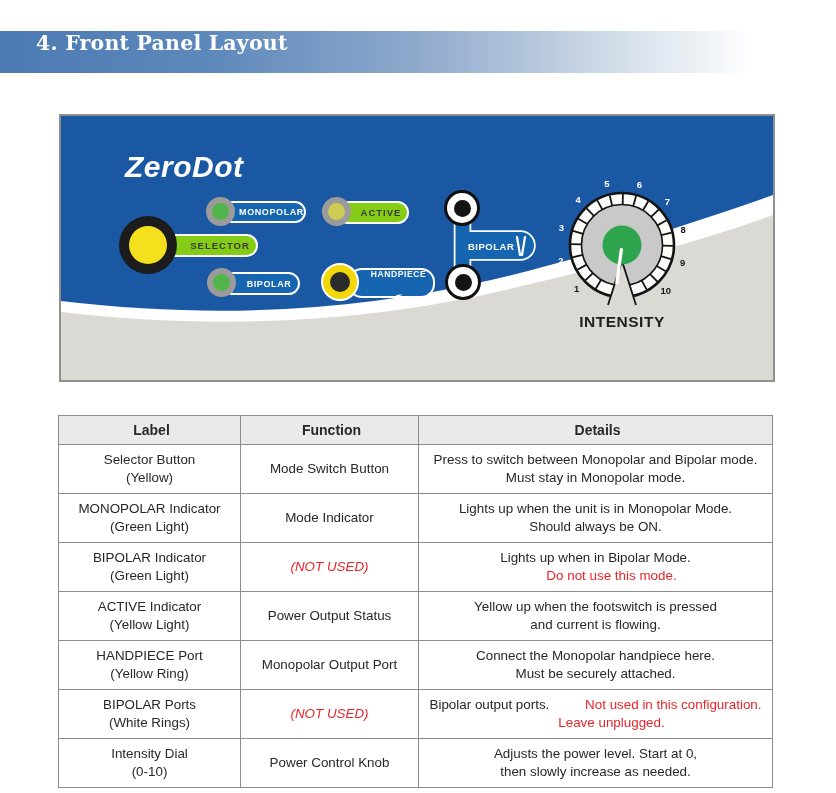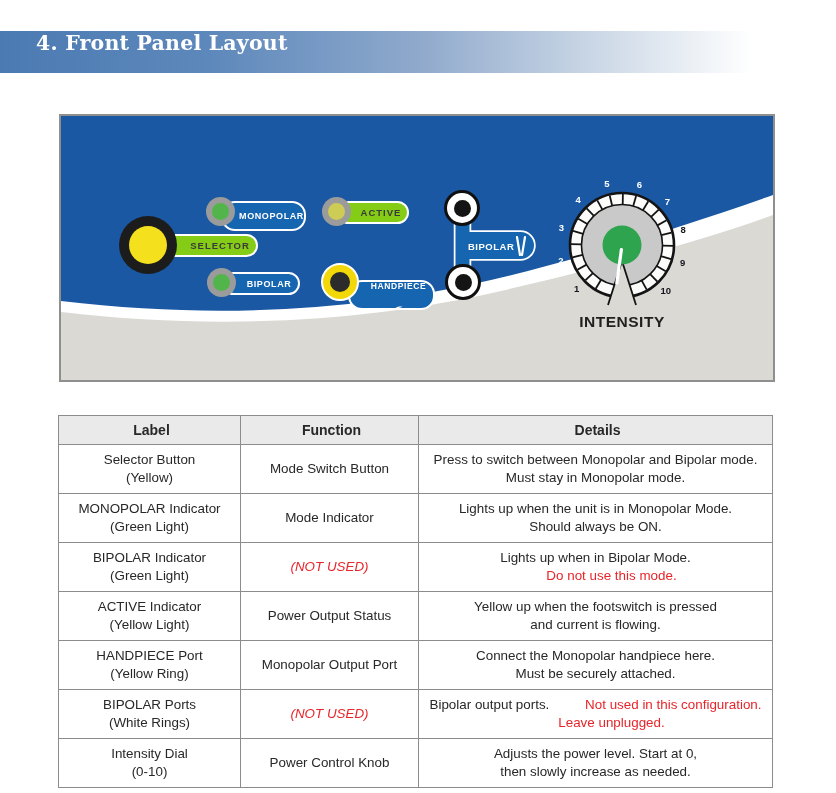--- a/index.html
+++ b/index.html
@@ -29,24 +29,24 @@
     font-size:30px;letter-spacing:0.5px;
   }
   .pill{
     border:2px solid #ffffff;border-radius:14px;box-sizing:border-box;
     display:flex;align-items:center;justify-content:center;
     font-weight:bold;z-index:1;
   }
   .pill-blue{background:#1565b0;color:#ffffff;font-size:9px;letter-spacing:0.6px;}
   .pill-gray{background:#84cc16;color:#3a3a3a;font-size:9.5px;letter-spacing:1px;}
   .pill-selector{left:87px;top:118px;width:110px;height:23px;padding-left:34px;}
-  .pill-monopolar{left:160px;top:85px;width:85px;height:30px;padding-left:16px;}
+  .pill-monopolar{left:160px;top:85px;width:85px;height:22px;padding-left:16px;}
   .pill-active{left:276px;top:85px;width:72px;height:23px;padding-left:16px;}
   .pill-bipolar{left:161px;top:156px;width:78px;height:23px;padding-left:16px;}
-  .pill-handpiece{left:287px;top:164px;width:87px;height:30px;padding-left:14px;flex-direction:column;font-size:8.5px;line-height:1;gap:15px;}
+  .pill-handpiece{left:287px;top:152px;width:87px;height:30px;padding-left:14px;flex-direction:column;font-size:8.5px;line-height:1;gap:15px;}
   .ind{width:29px;height:29px;border-radius:50%;background:#9b9b9b;display:flex;align-items:center;justify-content:center;z-index:2;}
   .ind-core{width:17px;height:17px;border-radius:50%;}
   .core-green{background:#52b54b;}
   .core-yellow{background:#cdcc55;}
   .ind-monopolar{left:145px;top:81px;}
   .ind-active{left:261px;top:81px;}
   .ind-bipolar{left:146px;top:152px;}
   .selector-btn{
     left:58px;top:100px;width:58px;height:58px;border-radius:50%;background:#1c1c1c;
     display:flex;align-items:center;justify-content:center;z-index:2;
@@ -90,20 +90,21 @@
   <h1>4. Front Panel Layout</h1>
 </div>
 
 <div class="panel">
 
   <svg class="wave" viewBox="0 0 712 264" preserveAspectRatio="none">
     <path fill="#ffffff" d="M0,185 C160,204 300,194 430,164 C520,143 630,108 712,79 L712,264 L0,264 Z"></path>
     <path fill="#dbd9d3" d="M0,196 C160,215 310,205 440,175 C530,154 640,126 712,99 L712,264 L0,264 Z"></path>
   </svg>
 
+  <div class="brand">ZeroDot</div>
 
   <div class="pill pill-gray pill-selector">
     <span>SELECTOR</span>
   </div>
   <div class="selector-btn">
     <div class="selector-core"></div>
   </div>
 
   <div class="pill pill-blue pill-monopolar">
     <span>MONOPOLAR</span>

